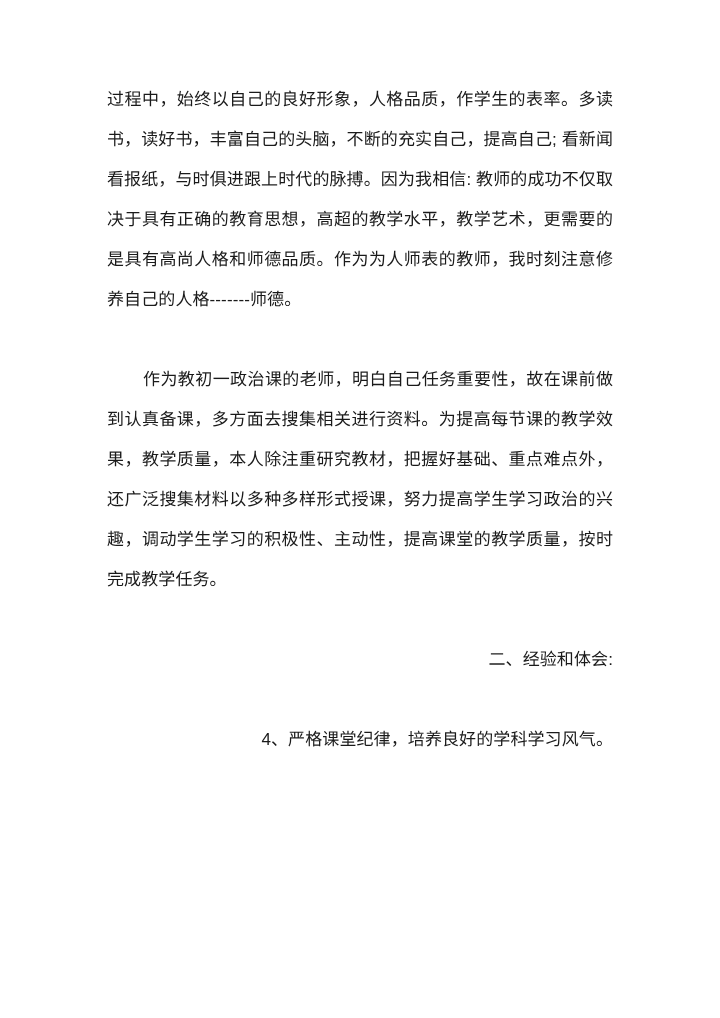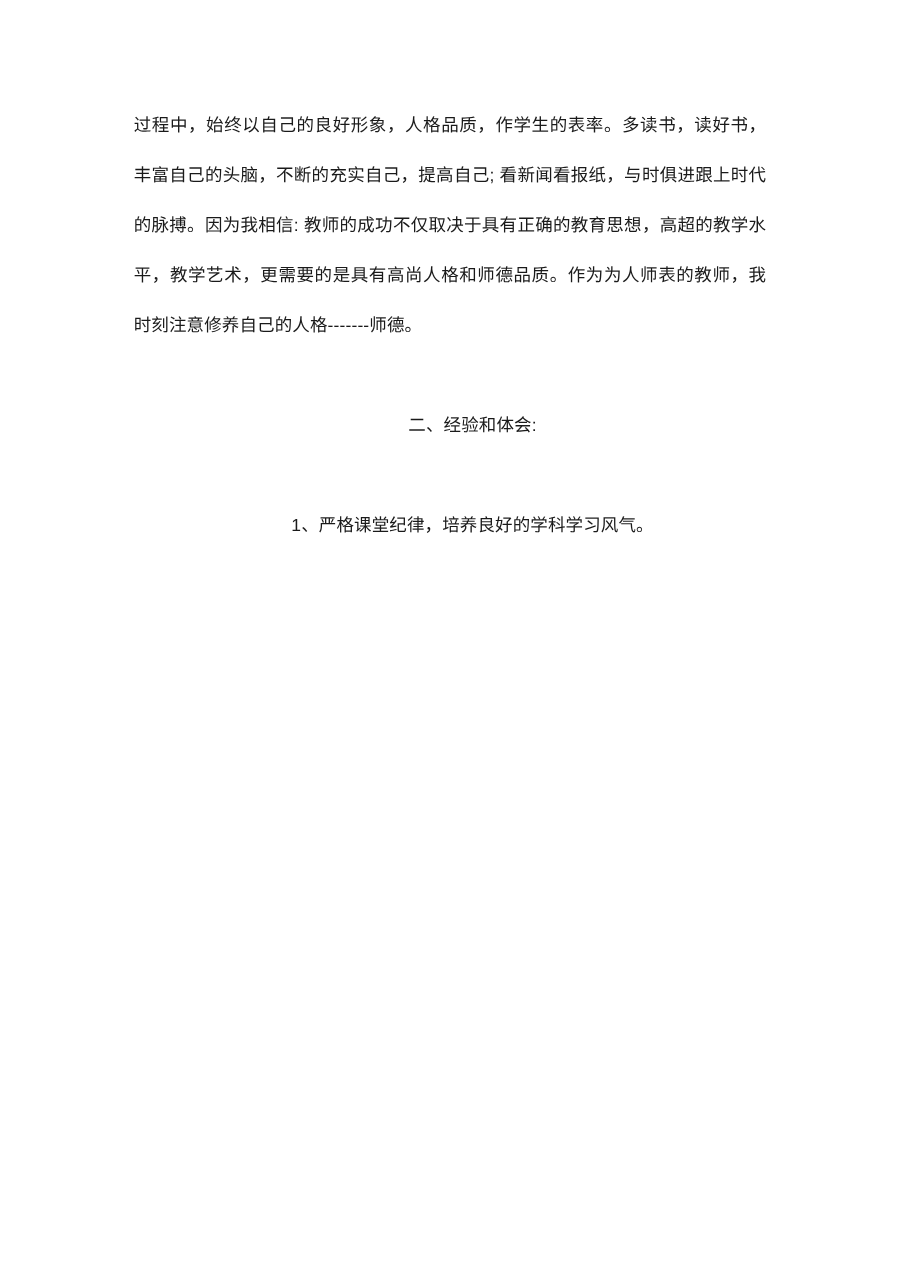--- a/index.html
+++ b/index.html
@@ -21,21 +21,21 @@
 
   .text-column {
     position: absolute;
     left: 107px;
     top: 80px;
     width: 506px;
   }
 
   .para {
     font-family: "Liberation Sans", "DejaVu Sans", sans-serif;
-    font-size: 14px;
+    font-size: 17px;
     line-height: 40px;
     color: #1a1a1a;
     text-align: justify;
     text-justify: inter-character;
     letter-spacing: 0.1px;
     margin: 0;
     padding: 0;
     -webkit-font-smoothing: antialiased;
   }
 
@@ -49,31 +49,32 @@
     text-indent: 36px;
   }
 
   
   .no-indent {
     text-indent: 0;
   }
 
   
   .short {
-    text-align: center;
+    text-align: right;
   }
 </style>
 </head>
 <body>
 
 <div class="page">
   <div class="text-column">
 
     <p class="para no-indent">过程中，始终以自己的良好形象，人格品质，作学生的表率。多读书，读好书，丰富自己的头脑，不断的充实自己，提高自己; 看新闻看报纸，与时俱进跟上时代的脉搏。因为我相信: 教师的成功不仅取决于具有正确的教育思想，高超的教学水平，教学艺术，更需要的是具有高尚人格和师德品质。作为为人师表的教师，我时刻注意修养自己的人格-------师德。</p>
 
+    <p class="para indent">作为教初一政治课的老师，明白自己任务重要性，故在课前做到认真备课，多方面去搜集相关进行资料。为提高每节课的教学效果，教学质量，本人除注重研究教材，把握好基础、重点难点外，还广泛搜集材料以多种多样形式授课，努力提高学生学习政治的兴趣，调动学生学习的积极性、主动性，提高课堂的教学质量，按时完成教学任务。</p>
 
     <p class="para indent short">二、经验和体会:</p>
 
-    <p class="para indent short">1、严格课堂纪律，培养良好的学科学习风气。</p>
+    <p class="para indent short">4、严格课堂纪律，培养良好的学科学习风气。</p>
 
 
   </div>
 </div>
 
 </body></html>

